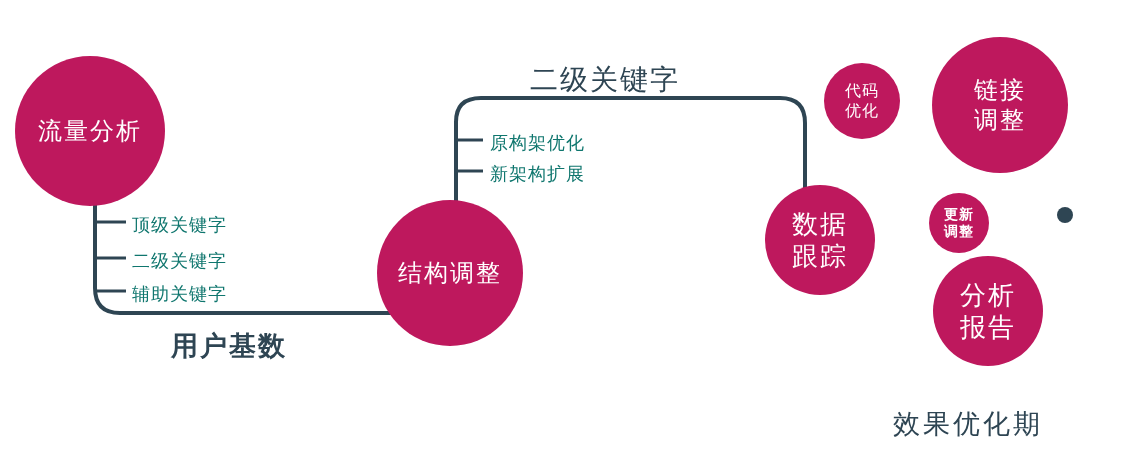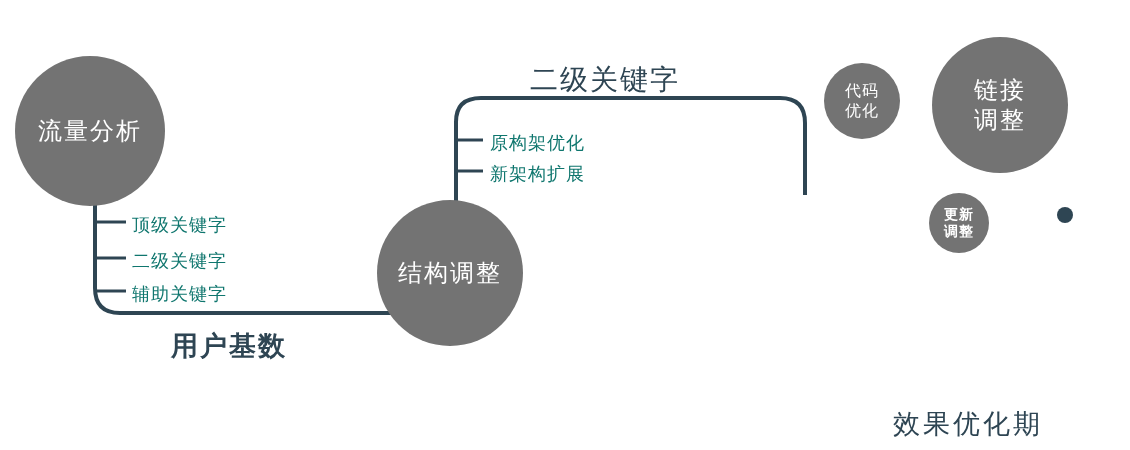--- a/index.html
+++ b/index.html
@@ -18,21 +18,21 @@
   .wires {
     position: absolute;
     left: 0;
     top: 0;
     width: 1130px;
     height: 450px;
   }
   .node {
     position: absolute;
     border-radius: 50%;
-    background: #737373;
+    background: #be185d;
     color: #ffffff;
     display: flex;
     align-items: center;
     justify-content: center;
     text-align: center;
     white-space: pre-line;
     line-height: 1.25;
     letter-spacing: 2px;
   }
   .node.big   { font-size: 24px; }
@@ -79,32 +79,36 @@
     <path d="M 456 208 L 456 122 Q 456 98 481 98 L 780 98 Q 805 98 805 123 L 805 195" fill="none" stroke="#2e4553" stroke-width="4"></path>
 
     <path d="M 456 140 L 483 140" stroke="#2e4553" stroke-width="3"></path>
     <path d="M 456 171 L 483 171" stroke="#2e4553" stroke-width="3"></path>
   </svg>
 
   <div class="node big" style="left:377px; top:200px; width:146px; height:146px;">结构调整</div>
 
   <div class="node big" style="left:15px; top:56px; width:150px; height:150px;">流量分析</div>
 
+  <div class="node mid" style="left:765px; top:185px; width:110px; height:110px;">数据
+跟踪</div>
 
   <div class="node small" style="left:824px; top:63px; width:76px; height:76px;">代码
 优化</div>
 
   <div class="node big" style="left:932px; top:37px; width:136px; height:136px;">链接
 调整</div>
 
   <div class="node tiny" style="left:929px; top:193px; width:60px; height:60px;">更新
 调整</div>
 
   <div class="dot" style="left:1057px; top:207px; width:16px; height:16px;"></div>
 
+  <div class="node mid" style="left:933px; top:256px; width:110px; height:110px;">分析
+报告</div>
 
   <div class="edge-label heavy" style="left:155px; top:328px;">用户基数</div>
 
   <div class="edge-label large" style="left:530px; top:61px;">二级关键字</div>
 
   <div class="branch-label" style="left:132px; top:213px;">顶级关键字</div>
   <div class="branch-label" style="left:132px; top:249px;">二级关键字</div>
   <div class="branch-label" style="left:132px; top:282px;">辅助关键字</div>
 
   <div class="branch-label" style="left:490px; top:131px;">原构架优化</div>

